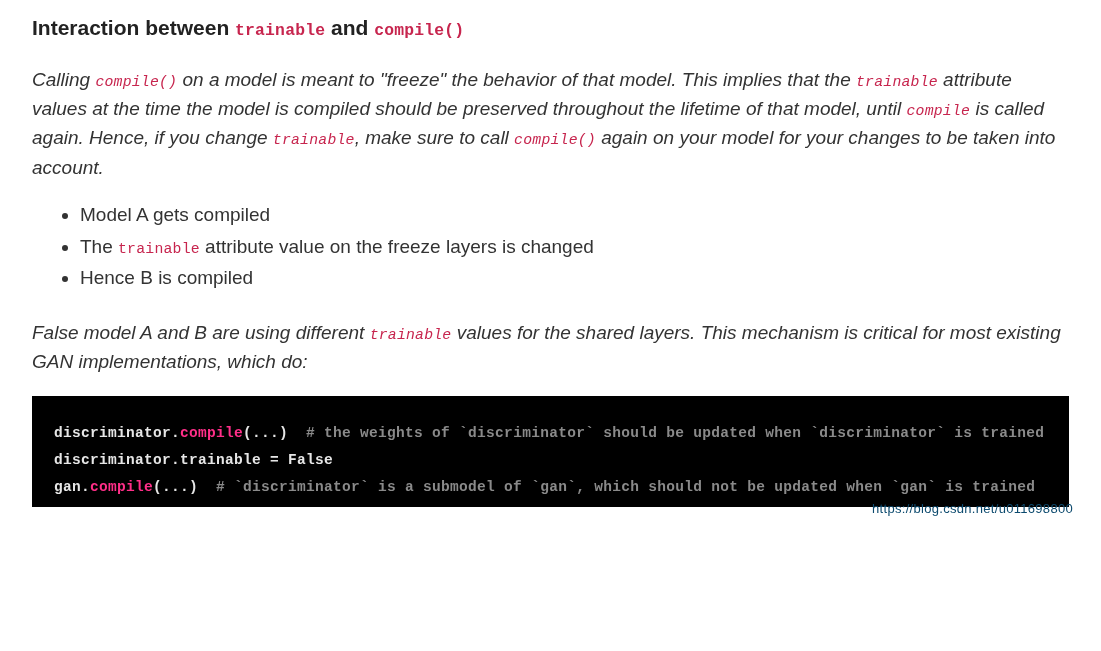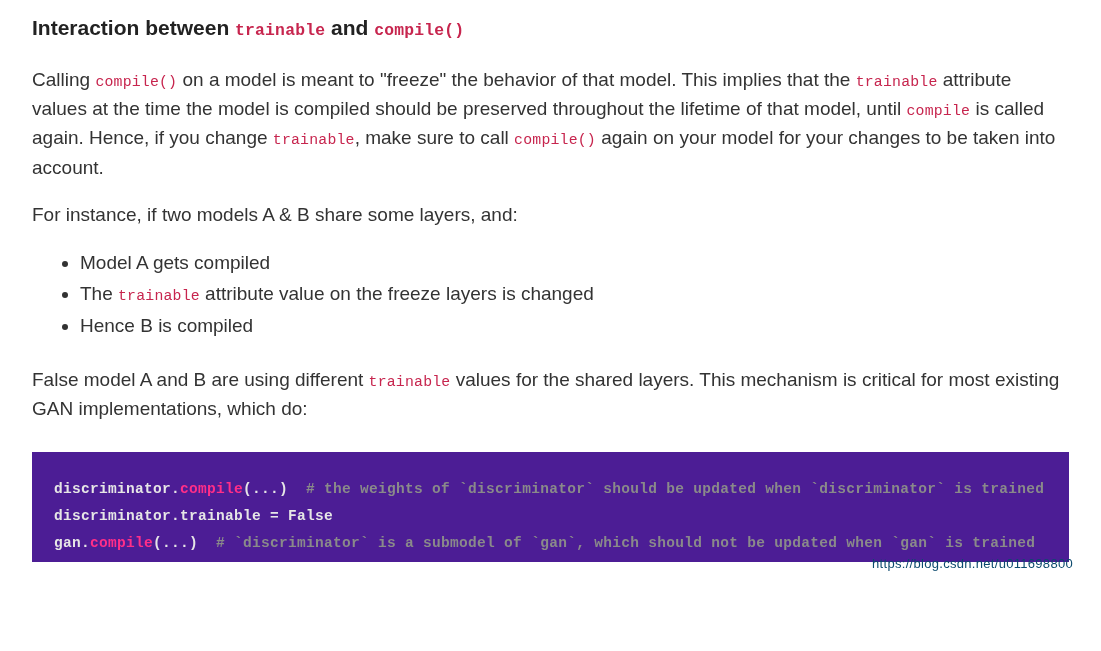--- a/index.html
+++ b/index.html
@@ -27,37 +27,38 @@
     margin: 0 0 20px 0;
   }
   .inline-code {
     font-family: Menlo, Consolas, "Courier New", monospace;
     font-size: 0.78em;
     color: #c7254e;
     letter-spacing: 0.2px;
   }
   .para {
     margin: 0 0 18px 0;
+    font-style: italic;
   }
   ul.bullets {
     margin: 0 0 25px 0;
     padding-left: 48px;
   }
   ul.bullets li {
     margin: 2px 0;
     list-style: disc;
   }
   .code-block {
-    background: #4c1d95;
+    background: #000000;
     color: #e6e6e6;
     font-family: Menlo, Consolas, "Courier New", monospace;
     font-size: 14.5px;
     font-weight: 700;
     padding: 24px 22px 6px 22px;
-    margin-top: 28px;
+    margin-top: 20px;
     white-space: pre;
     overflow-x: scroll;
     position: relative;
     letter-spacing: 0.3px;
     line-height: 1.85;
     scrollbar-color: #d0d0d0 #e9e9e9;
   }
   .code-block::-webkit-scrollbar { height: 12px; }
   .code-block::-webkit-scrollbar-track { background: #e9e9e9; }
   .code-block::-webkit-scrollbar-thumb { background: #cccccc; }
@@ -82,21 +83,20 @@
 <div class="page">
 
   <p class="heading">
     <span>Interaction between </span><span class="inline-code">trainable</span><span> and </span><span class="inline-code">compile()</span>
   </p>
 
   <p class="para">
     <span>Calling </span><span class="inline-code">compile()</span><span> on a model is meant to "freeze" the behavior of that model. This implies that the </span><span class="inline-code">trainable</span><span> attribute values at the time the model is compiled should be preserved throughout the lifetime of that model, until </span><span class="inline-code">compile</span><span> is called again. Hence, if you change </span><span class="inline-code">trainable</span><span>, make sure to call </span><span class="inline-code">compile()</span><span> again on your model for your changes to be taken into account.</span>
   </p>
 
-  <p class="para">For instance, if two models A &amp; B share some layers, and:</p>
 
   <ul class="bullets">
     <li>Model A gets compiled</li>
     <li>
       <span>The </span><span class="inline-code">trainable</span><span> attribute value on the freeze layers is changed</span>
     </li>
     <li>Hence B is compiled</li>
   </ul>
 
   <p class="para">

